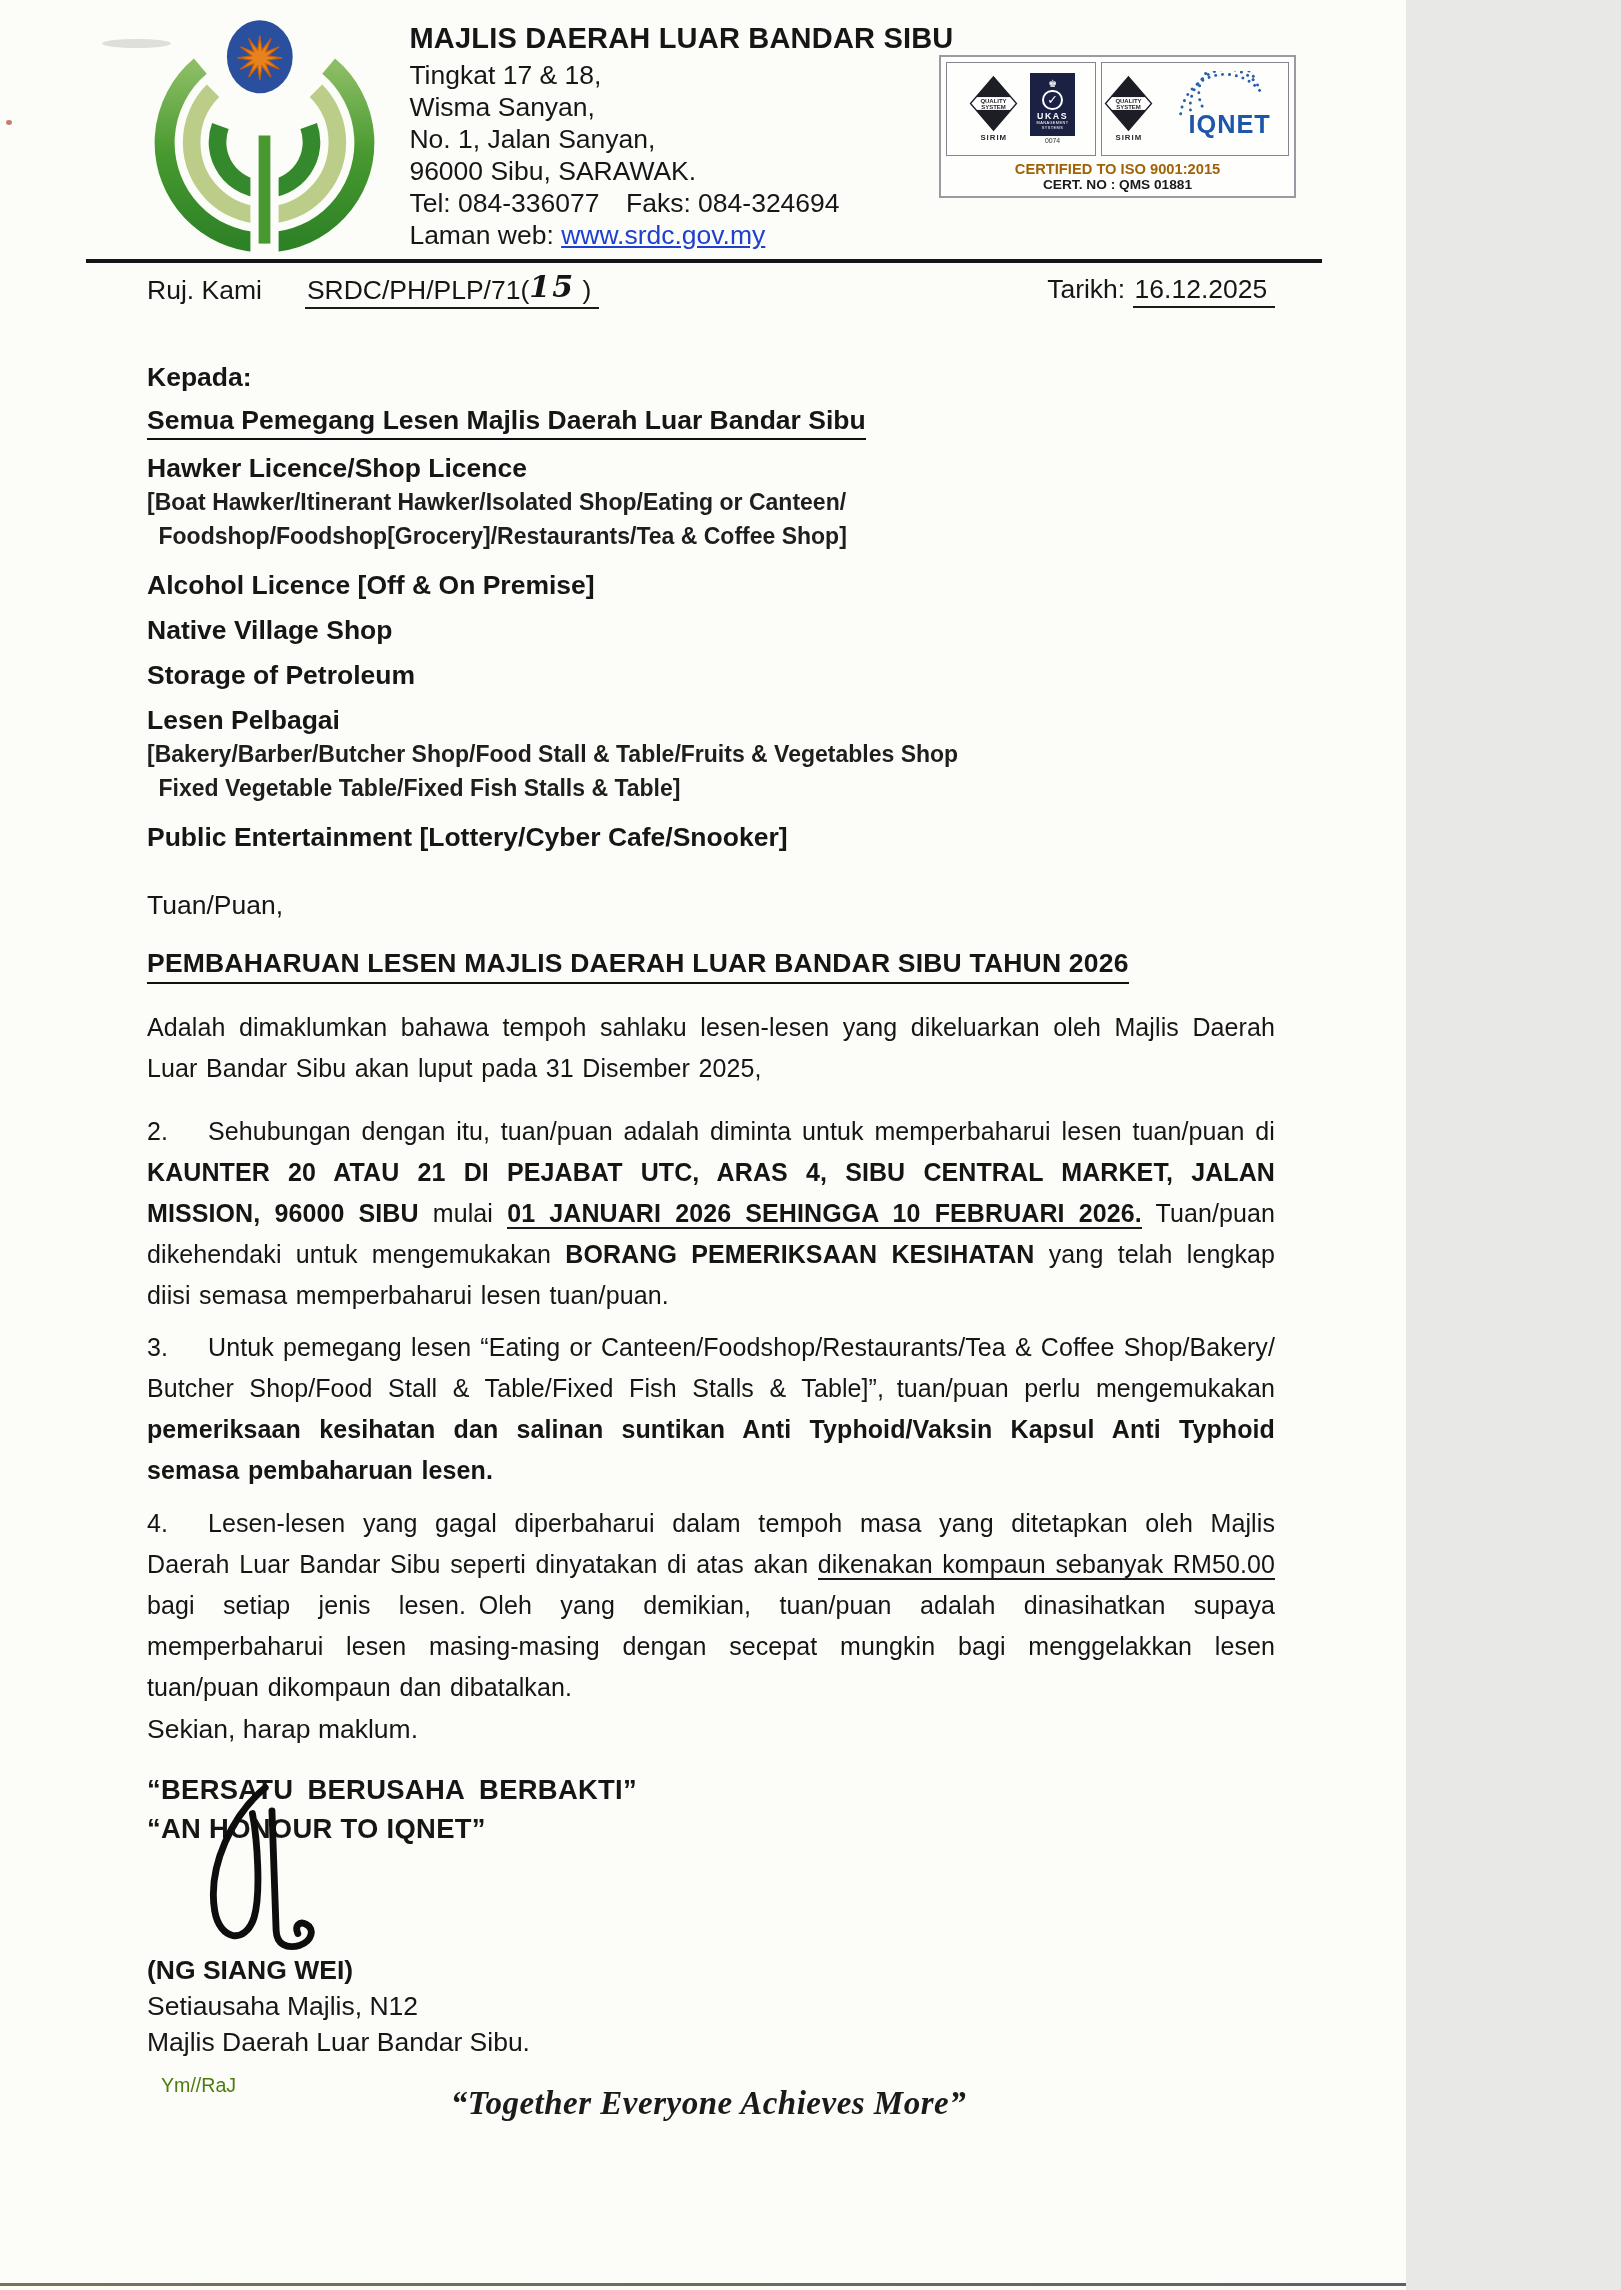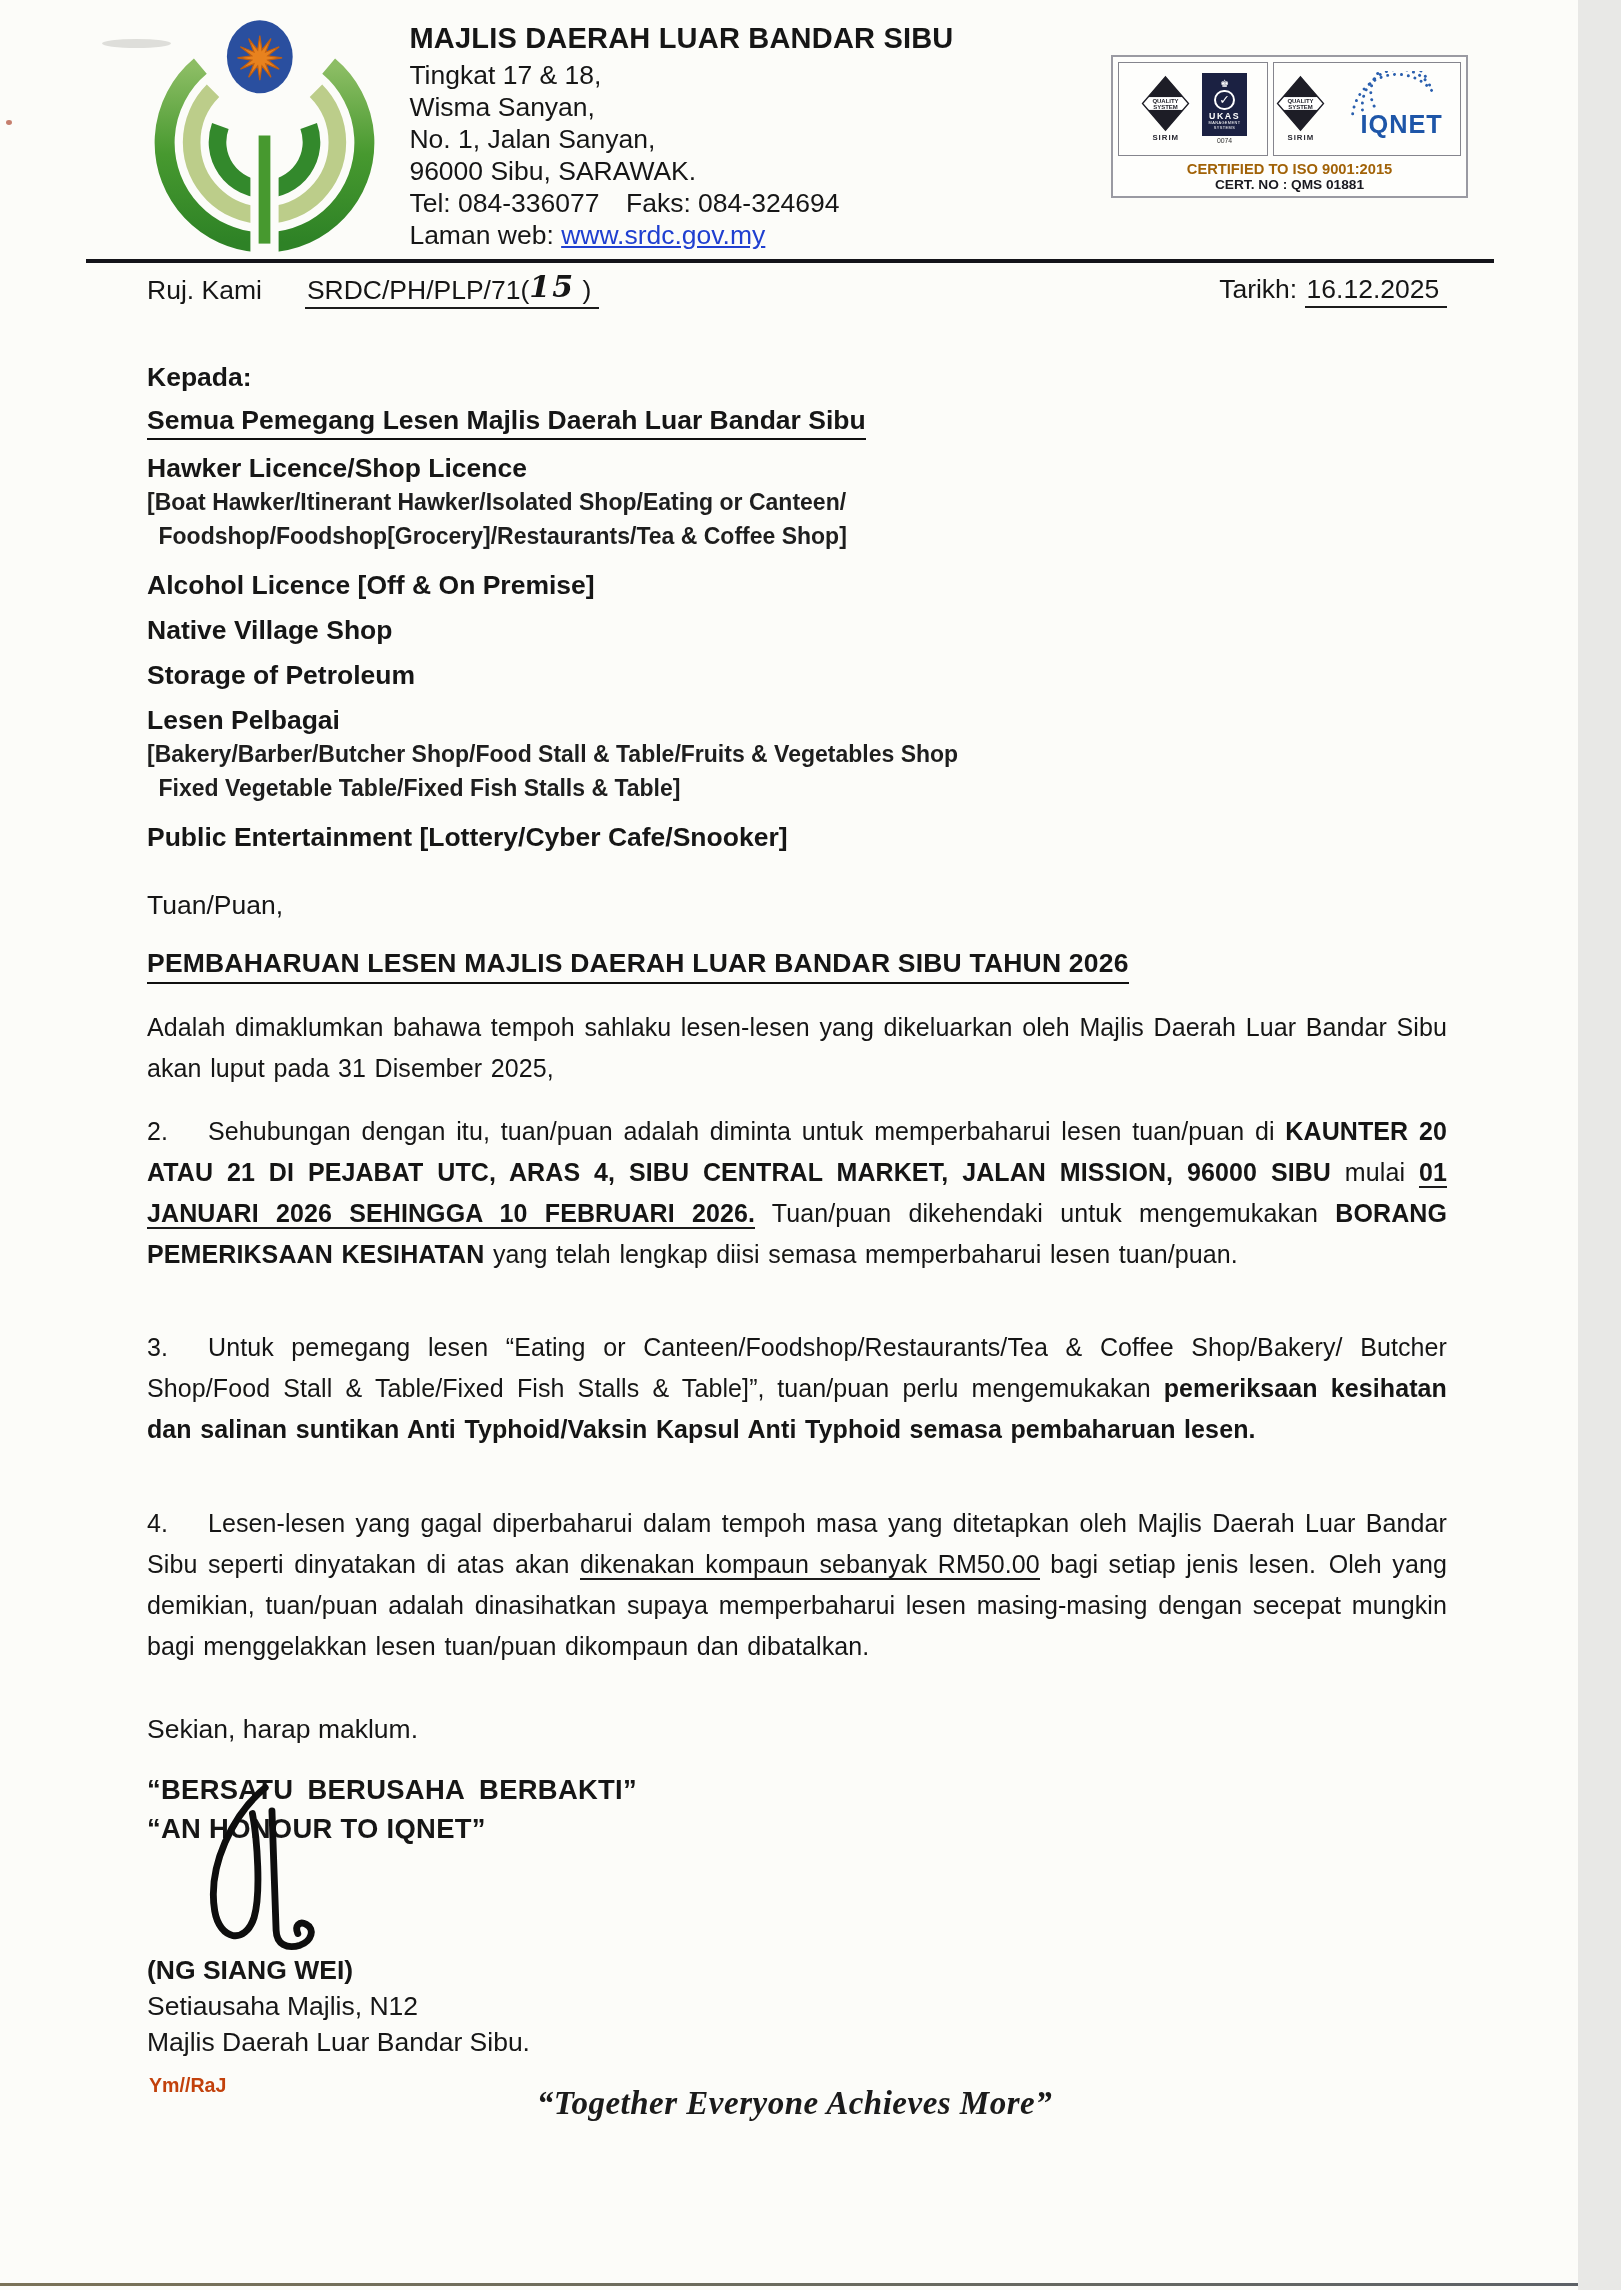--- a/index.html
+++ b/index.html
@@ -1,18 +1,18 @@
 <!DOCTYPE html>
 <html><head>
 <meta charset="utf-8">
 <style>
   * { margin:0; padding:0; box-sizing:border-box; }
   html,body { background:#e8e8e6; }
   .page {
-    width:1578px; height:2291px; position:relative; overflow:hidden;
+    width:1406px; height:2291px; position:relative; overflow:hidden;
     background:#fcfcf9; color:#161616;
     font-family:"Liberation Sans", sans-serif;
   }
   .content { position:absolute; left:147px; right:131px; top:0; }
 
   
   .header { display:flex; padding-top:15.7px; height:229px; }
   .logo-svg { width:235px; height:239px; flex:none; }
   .org { margin-left:27.4px; padding-top:5.9px; }
   .org-name { font-size:29px; font-weight:700; letter-spacing:0.2px; margin-bottom:4.9px; }
@@ -74,21 +74,21 @@
   .p2 { margin-top:21.6px; min-height:206px; }
   .p3 { margin-top:9.8px; min-height:165px; }
   .p4 { margin-top:11.8px; min-height:206px; }
 
   .closing { margin-top:3.9px; font-size:26.5px; line-height:33px; }
   .motto { margin-top:23.5px; font-weight:700; font-size:27.4px; line-height:39px; letter-spacing:0.3px; }
   .signatory { margin-top:104px; font-size:26.5px; line-height:36px; }
   .sig-name { font-weight:700; }
 
   .footer-row { position:relative; margin-top:13.7px; height:88px; }
-  .initials { position:absolute; left:2px; top:0; font-size:19.6px; color:#c2410c;font-weight:bold; }
+  .initials { position:absolute; left:14px; top:0; font-size:19.6px; color:#4d7c0f; }
   .quote { position:absolute; left:0; right:5px; top:11.8px; text-align:center;
     font-family:"Liberation Serif", serif; font-style:italic; font-weight:700;
     font-size:33px; letter-spacing:0.5px; color:#1b1b1b; }
 
   
   .signature-svg { position:absolute; left:188px; top:1782px; width:145px; height:188px;
     transform:rotate(-2deg); z-index:3; }
   .bottom-line { position:absolute; left:0; right:0; bottom:4.9px; height:2.9px;
     background:linear-gradient(90deg,#7a7257,#6b6b5e,#5d6166); }
   .speck-red { position:absolute; left:5.9px; top:120px; width:5.9px; height:4.9px;

